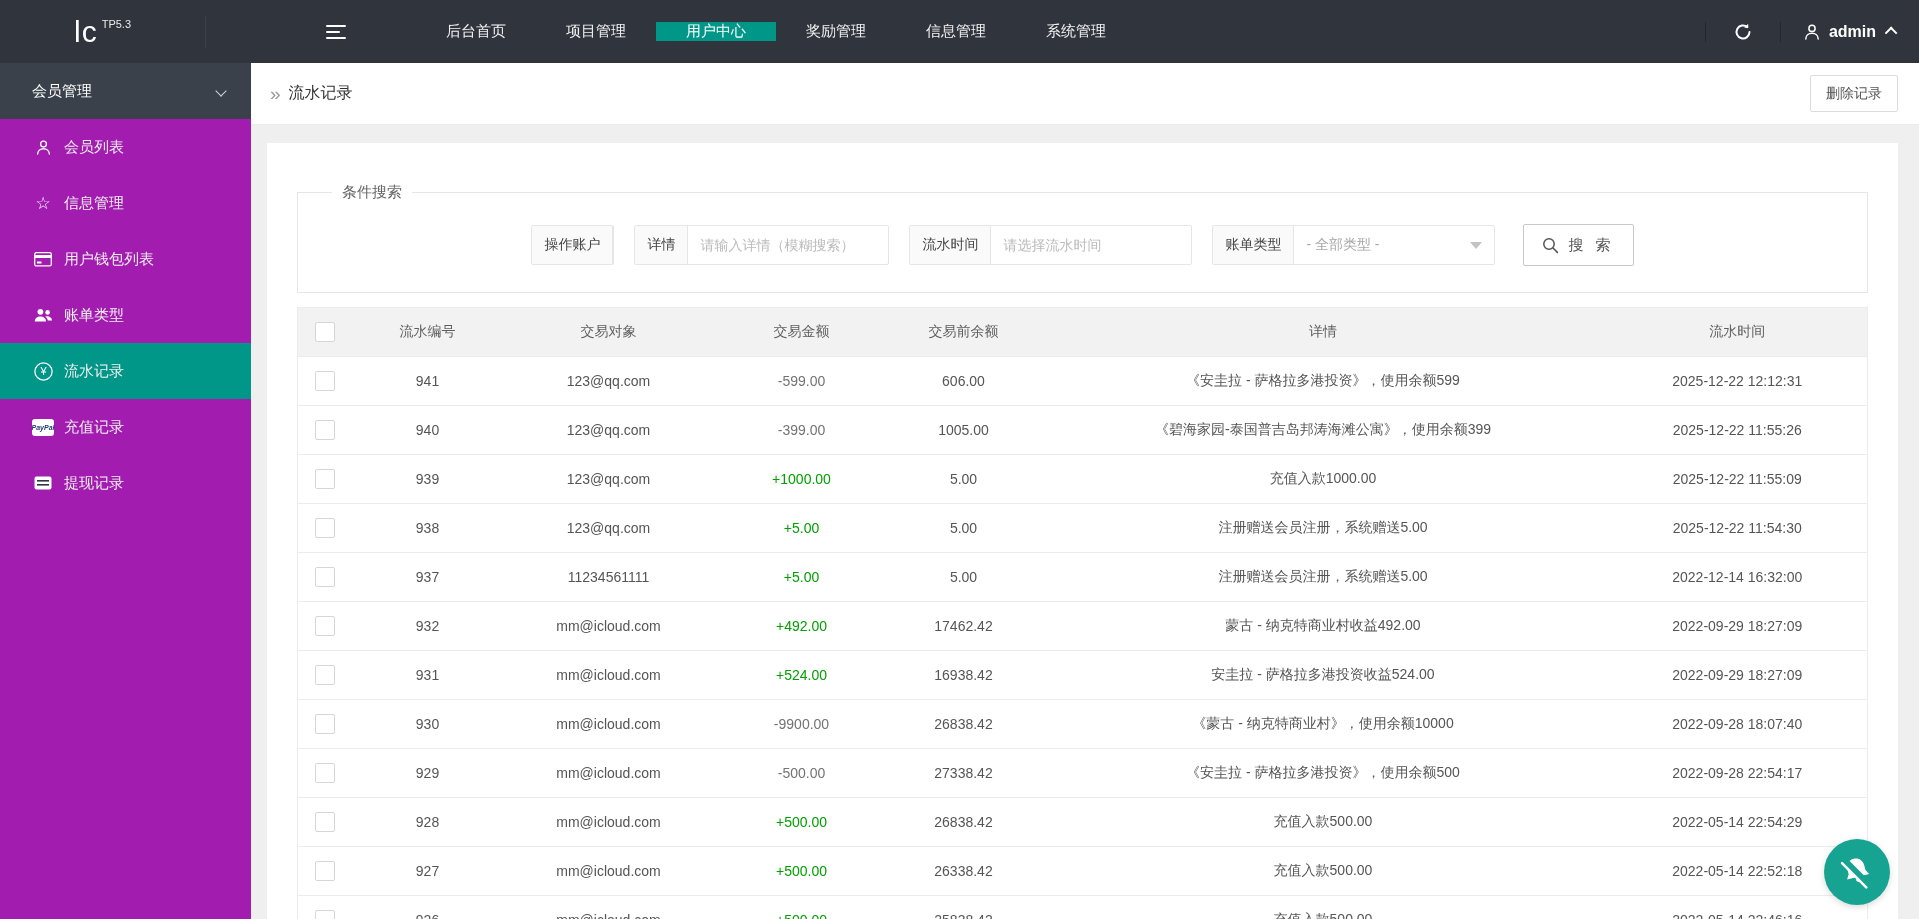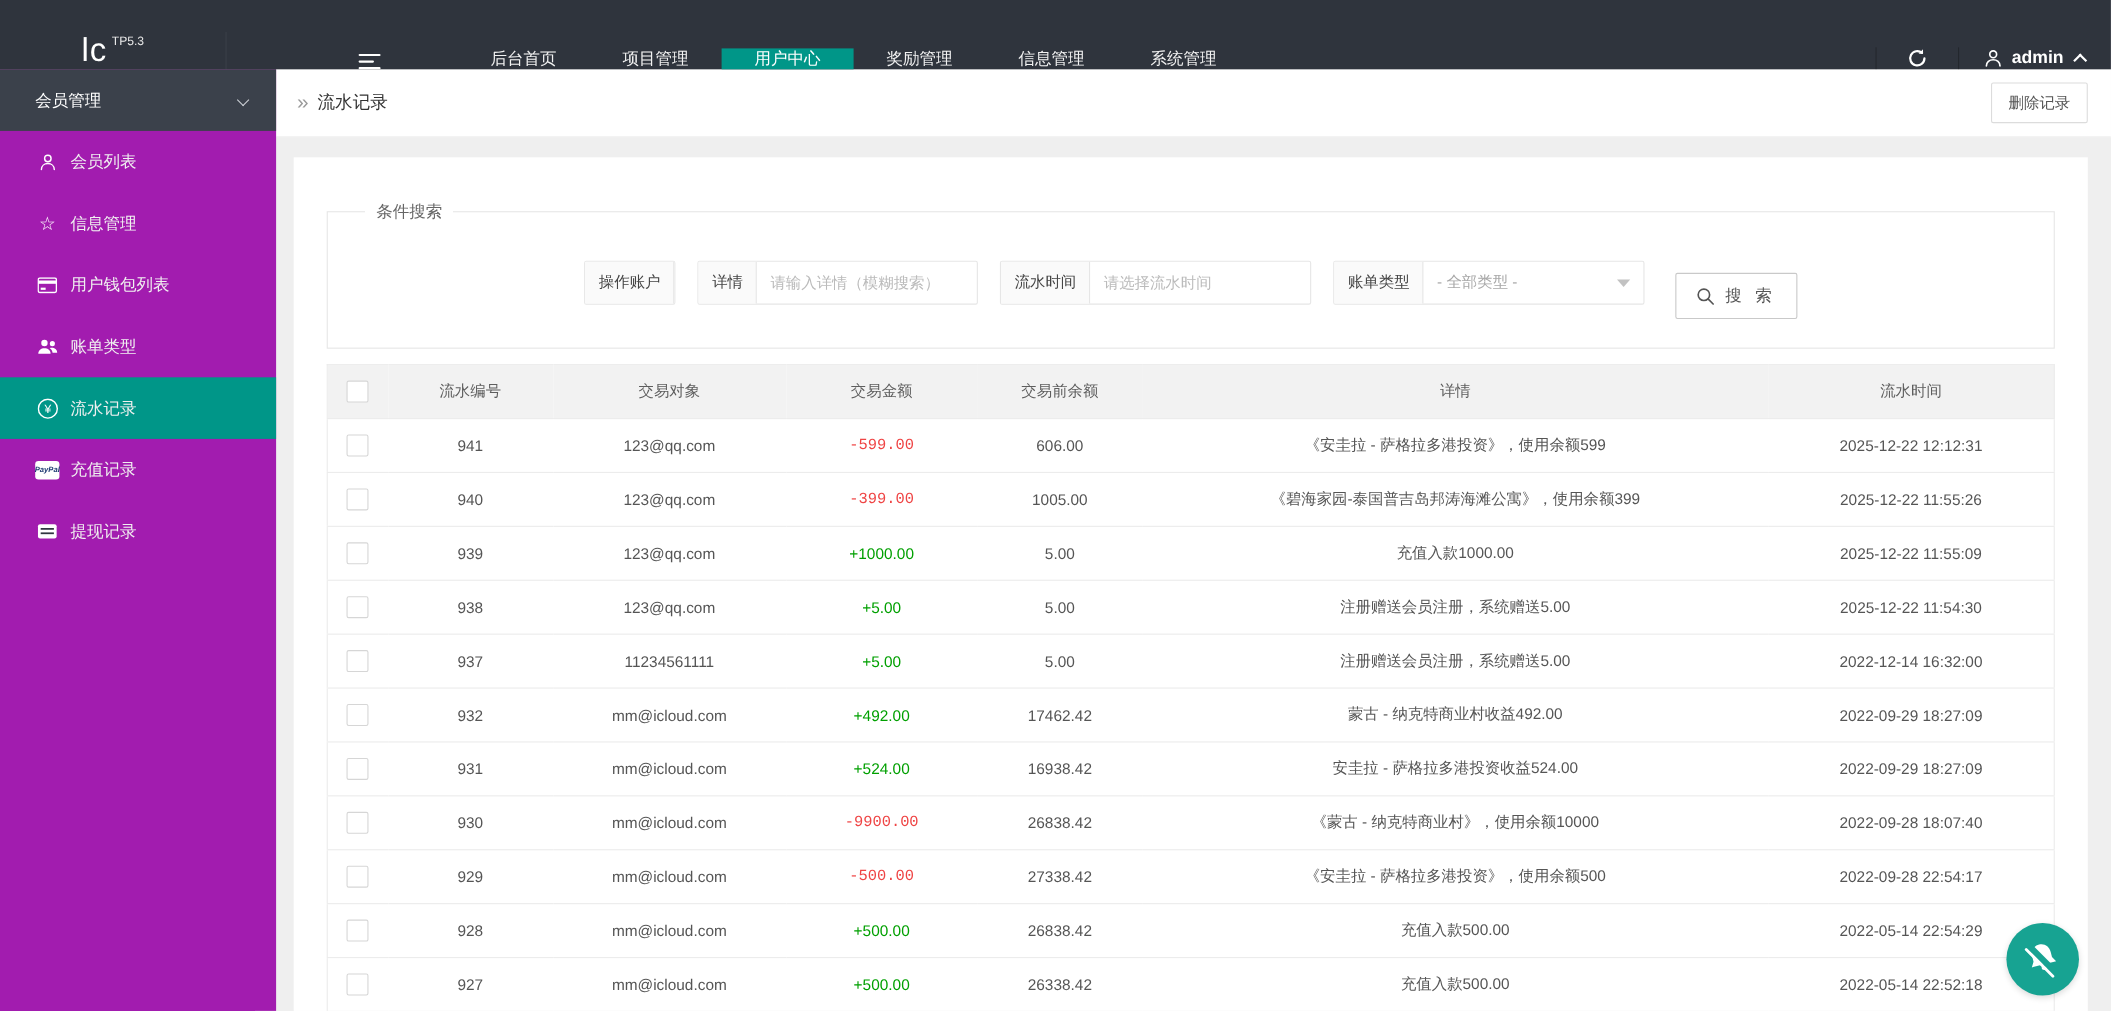--- a/index.html
+++ b/index.html
@@ -3,21 +3,21 @@
 <meta charset="utf-8">
 <style>
   * { margin:0; padding:0; box-sizing:border-box; }
   html,body { width:1919px; height:919px; overflow:hidden; }
   body {
     font-family:"Liberation Sans","DejaVu Sans",sans-serif;
     background:#efefef; position:relative; color:#555;
   }
 
   
-  .topbar { position:absolute; top:0; left:0; right:0; height:63px; background:#2f343d; display:flex; align-items:flex-end; z-index:30;gap:48px; }
+  .topbar { position:absolute; top:0; left:0; right:0; height:63px; background:#2f343d; display:flex; align-items:center; z-index:30;gap:48px; }
   .logo-area { width:206px; display:flex; align-items:center; justify-content:center; color:#fff; border-right:1px solid rgba(255,255,255,.06); cursor:pointer; }
   .logo-main { font-size:30px; font-weight:400; letter-spacing:1px; }
   .logo-sub  { font-size:11px; margin-left:4px; transform:translateY(-8px); display:inline-block; color:#e8e8e8; }
   .hamburger { margin-left:54px; width:56px; display:flex; flex-direction:column; align-items:center; justify-content:center; gap:4px; cursor:pointer; }
   .hamburger i { display:block; height:2px; background:#fff; border-radius:1px; }
   .hamburger i:nth-child(1){ width:20px; }
   .hamburger i:nth-child(2){ width:14px; margin-right:6px; }
   .hamburger i:nth-child(3){ width:20px; }
   .topnav { display:flex; margin-left:4px; }
   .topnav-item { width:120px; display:flex; align-items:center; justify-content:center; color:#f2f2f2; font-size:15px; cursor:pointer; }
@@ -52,29 +52,29 @@
   
   fieldset.search-box { border:1px solid #e6e6e6; padding:22px 26px 26px 26px; }
   fieldset.search-box legend { margin-left:8px; padding:0 10px; color:#666; font-size:15px; }
   .search-row { display:flex; align-items:center;justify-content:center; }
   .input-group { display:flex; height:40px; border:1px solid #e6e6e6; border-radius:2px; background:#fff; margin-right:20px; }
   .ig-label { display:flex; align-items:center; padding:0 12px; background:#fafafa; border-right:1px solid #e6e6e6; color:#444; font-size:14px; white-space:nowrap; }
   .ig-input { border:none; outline:none; padding:0 12px; font-size:14px; color:#333; width:200px; background:transparent; }
   .ig-input::placeholder { color:#bbb; }
   .ig-select { display:flex; align-items:center; justify-content:space-between; width:200px; padding:0 12px; color:#a8a8a8; font-size:14px; cursor:pointer; }
   .caret-down { width:0; height:0; border-left:6px solid transparent; border-right:6px solid transparent; border-top:7px solid #c2c2c2; }
-  .search-btn { height:42px; padding:0 18px; margin-left:8px; background:#fff; border:1px solid #c9c9c9; border-radius:2px; display:flex; align-items:center; gap:9px; color:#555; font-size:15px; letter-spacing:4px; cursor:pointer;margin-top:24px; }
+  .search-btn { height:42px; padding:0 18px; margin-left:8px; background:#fff; border:1px solid #c9c9c9; border-radius:2px; display:flex; align-items:center; gap:9px; color:#555; font-size:15px; letter-spacing:4px; cursor:pointer; }
 
   
   .table-wrap { margin-top:14px; }
   table.data-table { width:100%; border-collapse:collapse; table-layout:fixed; border:1px solid #ececec; }
   .data-table thead th { height:49px; background:#f2f2f2; font-weight:400; color:#5e5e5e; font-size:14px; text-align:center; }
   .data-table tbody td { height:49px; border-top:1px solid #ececec; color:#555; font-size:14px; text-align:center; overflow:hidden; white-space:nowrap; }
   .checkbox { display:block; width:20px; height:20px; margin:0 auto; background:#fff; border:1px solid #d6d6d6; border-radius:2px; cursor:pointer; }
-  td.amount.neg { color:#ef4444;font-family:Liberation Mono, monospace; }
+  td.amount.neg { color:#737373; }
   td.amount.pos { color:#00a000; }
 
   
   .chat-bubble { position:absolute; right:29px; bottom:14px; width:66px; height:66px; border-radius:50%; background:#17a392; display:flex; align-items:center; justify-content:center; cursor:pointer; z-index:40; box-shadow:0 2px 6px rgba(0,0,0,.15); }
 </style>
 </head>
 <body>
 
 <header class="topbar">
   <div class="logo-area">

